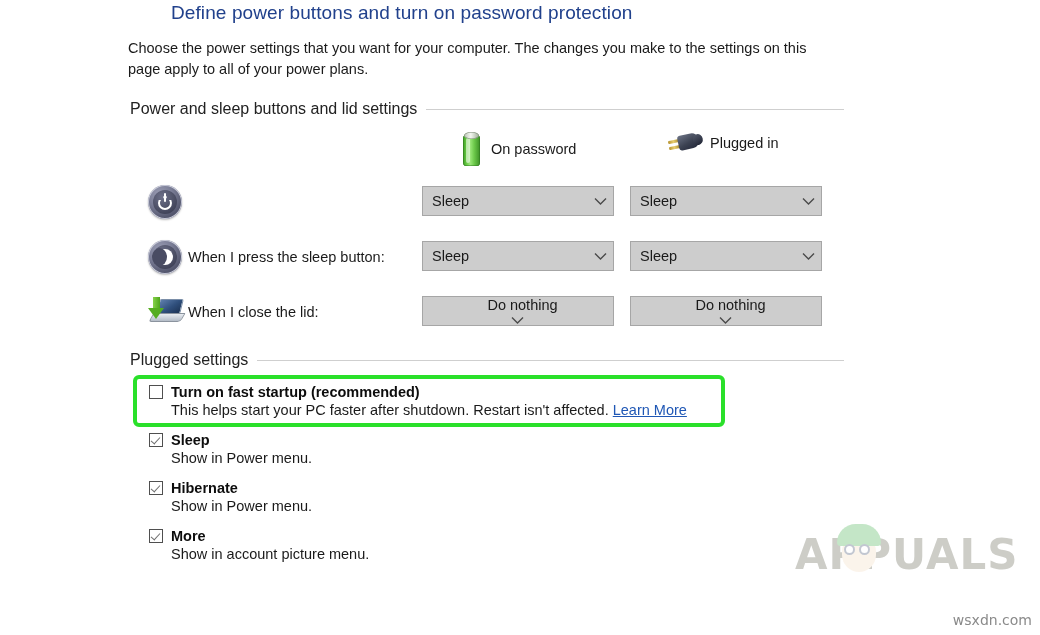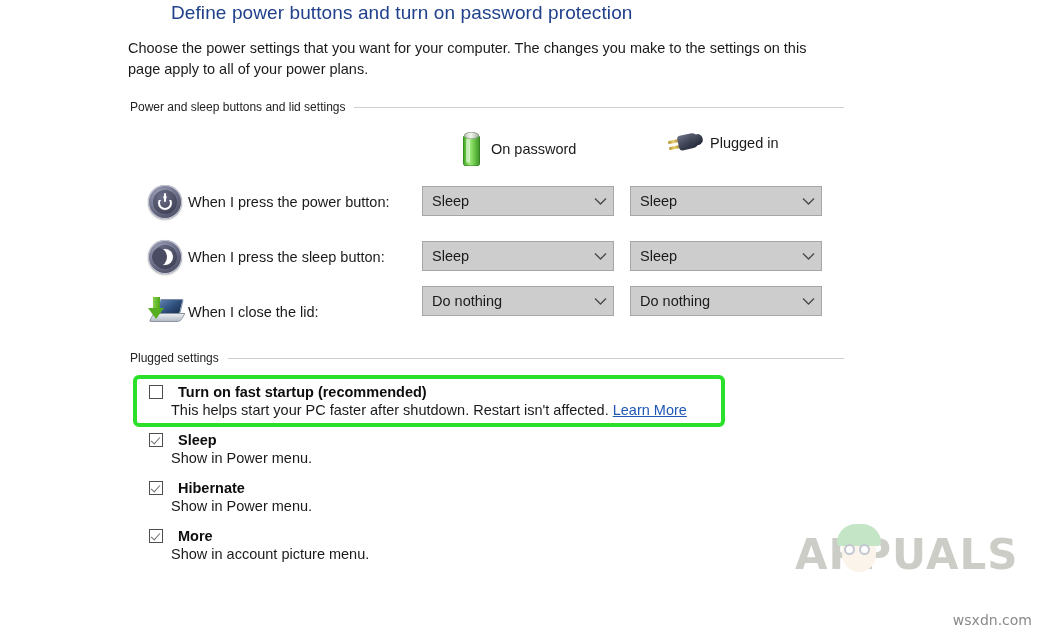--- a/index.html
+++ b/index.html
@@ -44,21 +44,21 @@
     font-size: 14.5px;
     line-height: 21px;
     color: #1a1a1a;
   }
 
   
   .group-header {
     position: absolute;
     display: flex;
     align-items: center;
-    font-size: 12px;
+    font-size: 16px;
     color: #222222;
     white-space: nowrap;
   }
   .group-header .rule {
     flex: 1 1 auto;
     height: 1px;
     background: #cfcfcf;
     margin-left: 9px;
   }
 
@@ -299,21 +299,21 @@
     justify-content: center;
     margin-right: 2px;
   }
   .dropdown .chev svg { display: block; }
 
   .dd-col-battery { left: 422px; width: 192px; }
   .dd-col-plugged { left: 630px; width: 192px; }
 
   #dd-power-battery, #dd-power-plugged { top: 186px; }
   #dd-sleep-battery, #dd-sleep-plugged { top: 241px; }
-  #dd-lid-battery,   #dd-lid-plugged   { top: 286px; }
+  #dd-lid-battery,   #dd-lid-plugged   { top: 296px; flex-direction: column; }
 
   
   .check-item {
     position: absolute;
   }
   .check-row {
     display: flex;
     align-items: center;
   }
   .cbox {
@@ -331,21 +331,21 @@
     left: 3.4px; top: 0.6px;
     width: 4px; height: 8px;
     border-right: 1.7px solid #6f6f6f;
     border-bottom: 1.7px solid #6f6f6f;
     transform: rotate(42deg);
   }
   .check-title {
     font-size: 14.5px;
     font-weight: bold;
     color: #0d0d0d;
-    margin-left: 15px;
+    margin-left: 8px;
     white-space: nowrap;
   }
   .check-desc {
     font-size: 14.5px;
     color: #1a1a1a;
     margin-left: 22px;
     margin-top: 2px;
     white-space: nowrap;
   }
   .check-desc .link {
@@ -462,21 +462,20 @@
   </div>
 
   <div class="setting-row" id="row-power">
     <span class="row-icon">
       <span class="ico-power">
           <span class="inner"></span>
           <span class="ring"></span>
           <span class="bar"></span>
         </span>
     </span>
-    <span class="row-label">When I press the power button:</span>
   </div>
   <div class="dropdown dd-col-battery" id="dd-power-battery">
     <span class="dd-value">Sleep</span>
     <span class="chev">
       <svg width="13" height="9" viewBox="0 0 13 9">
           <path d="M1 1.6 L6.5 7 L12 1.6" fill="none" stroke="#4a4a4a" stroke-width="1.4"></path>
         </svg>
     </span>
   </div>
   <div class="dropdown dd-col-plugged" id="dd-power-plugged">

